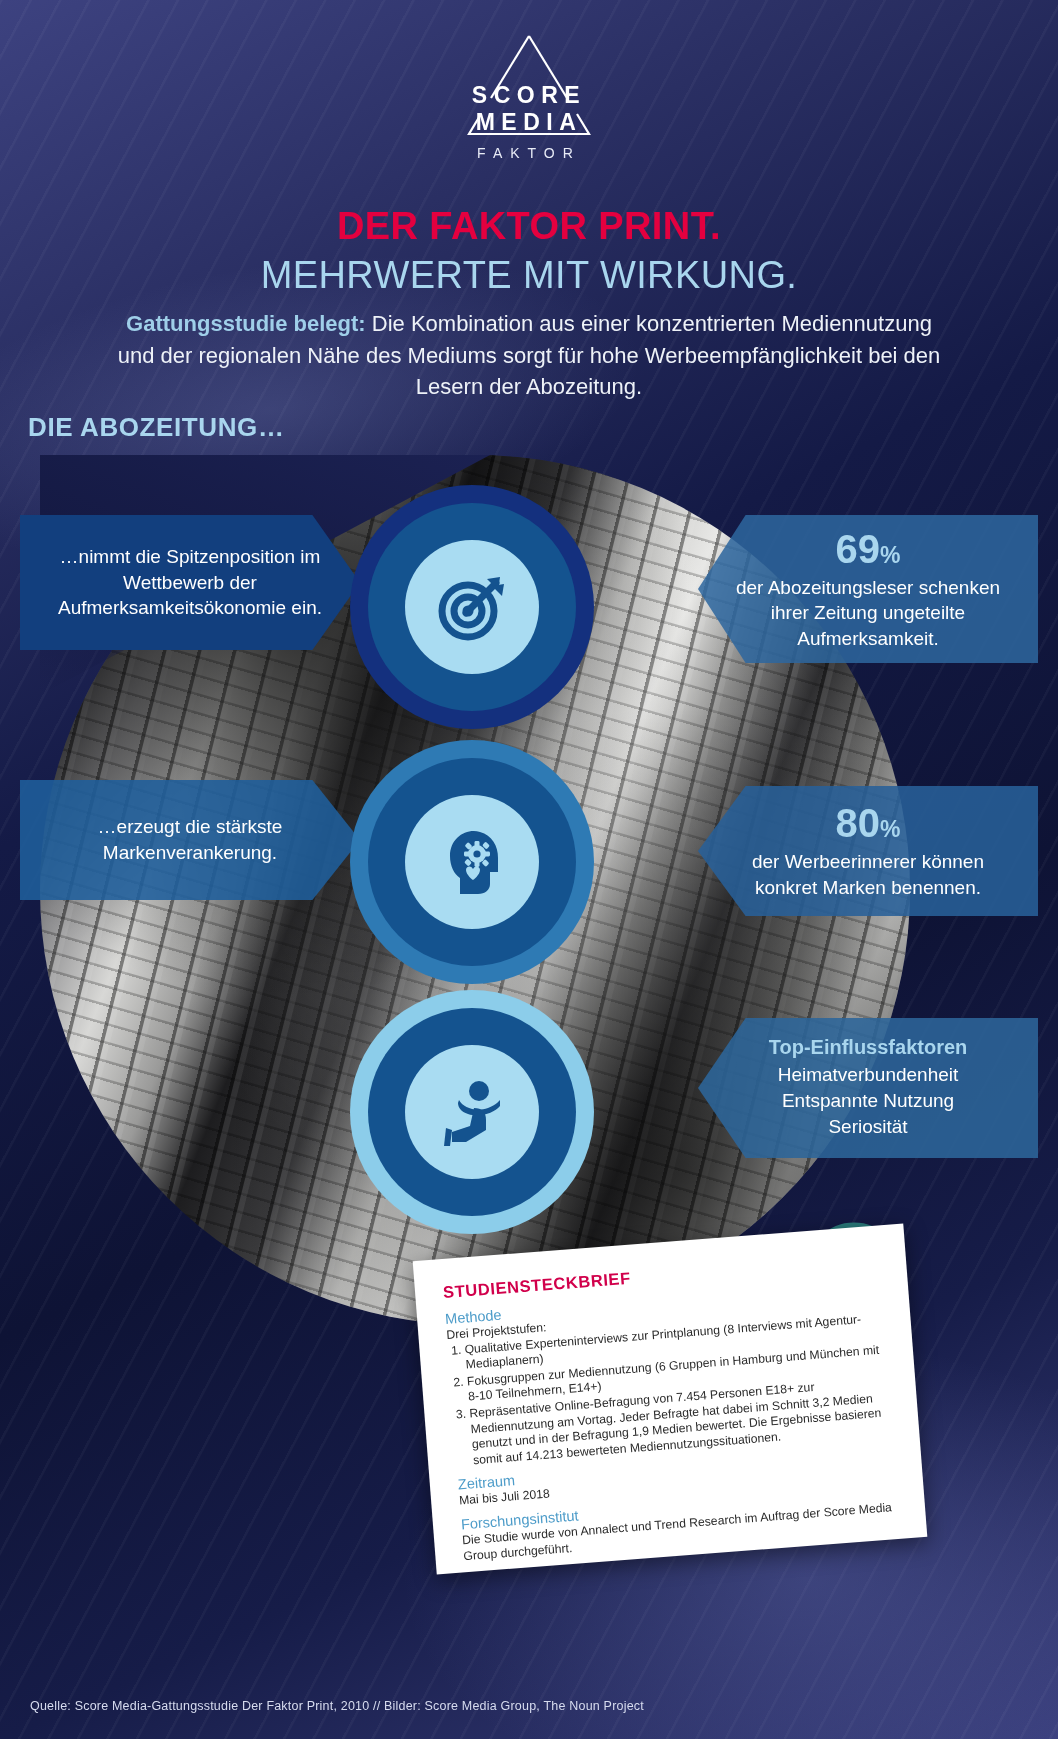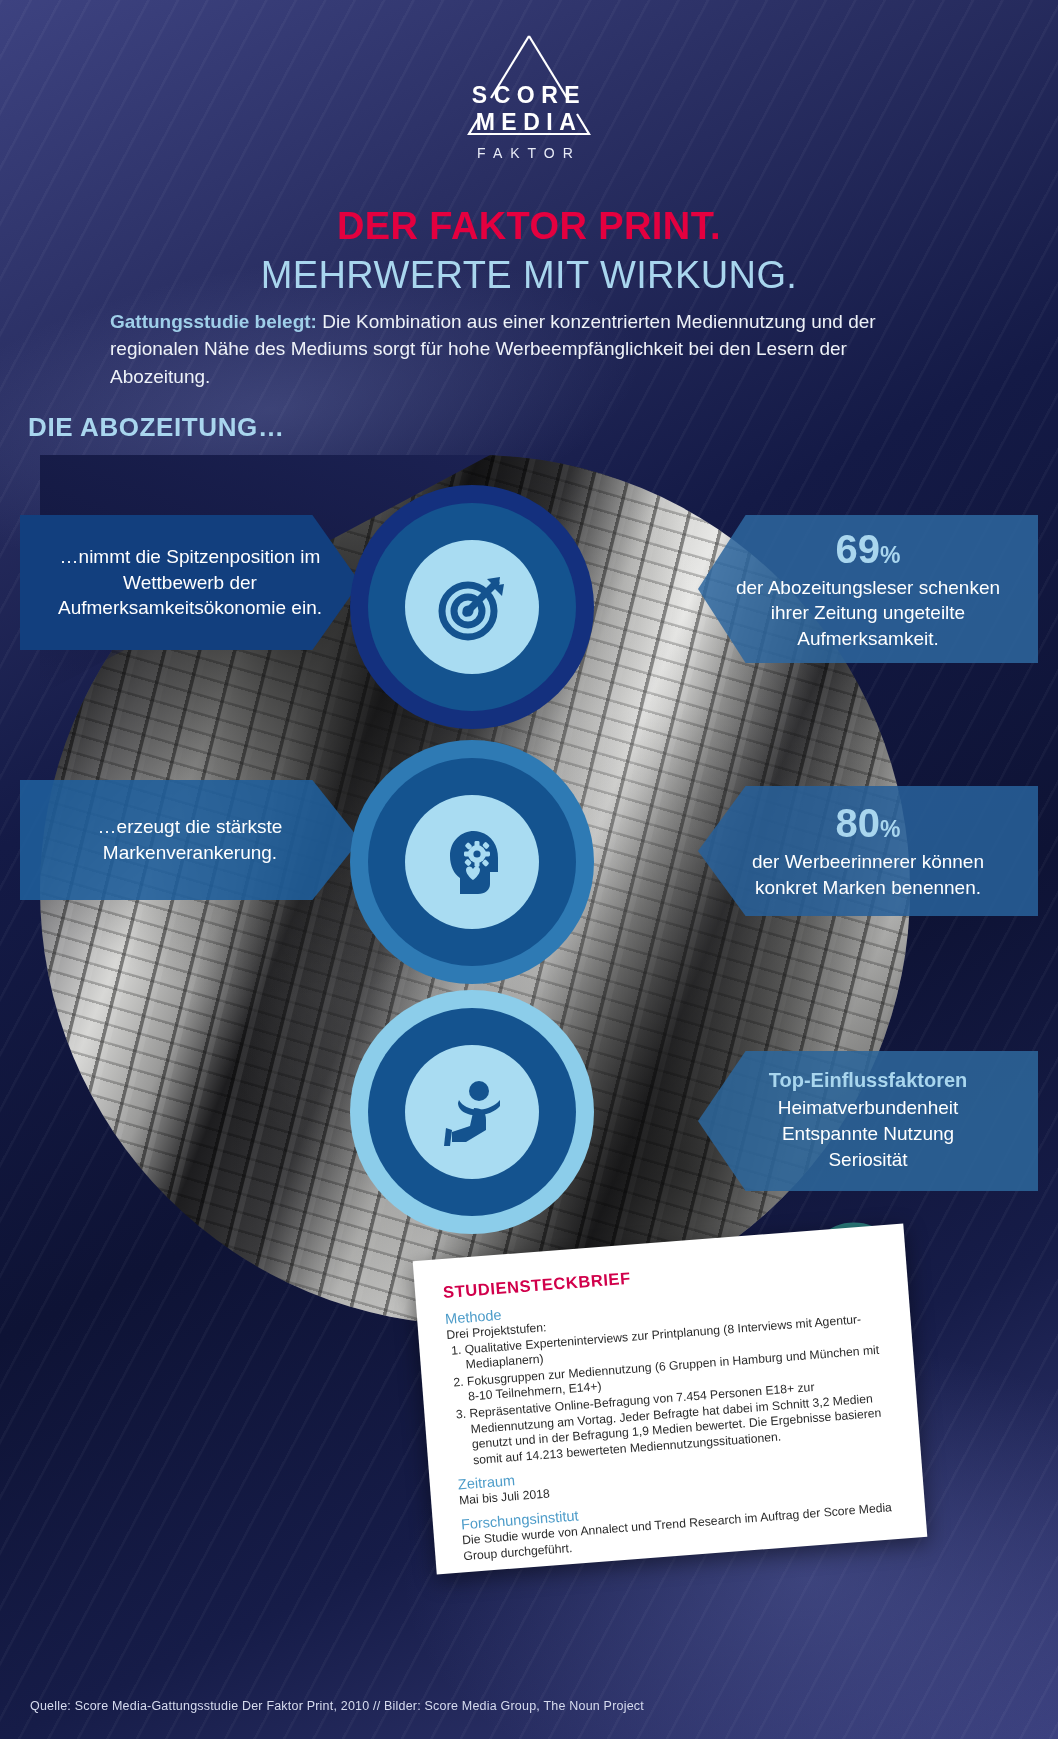--- a/index.html
+++ b/index.html
@@ -94,21 +94,21 @@
   .headline { position: absolute; left: 0; right: 0; top: 205px; text-align: center; }
   .h-red {
     color: #e4003f; font-size: 38px; font-weight: 700; letter-spacing: .4px;
   }
   .h-blue {
     color: #a9d6ee; font-size: 38px; font-weight: 400; letter-spacing: .4px; margin-top: 6px;
   }
 
   .sub {
     position: absolute; left: 110px; width: 838px; top: 308px;
-    text-align: left; color: #eef2f8; font-size: 19px; line-height: 1.44;
+    text-align: center; color: #eef2f8; font-size: 22px; line-height: 1.44;
   }
   .sub b { color: #9fcfe9; font-weight: 700; }
 
   .section-title {
     position: absolute; left: 28px; top: 412px;
     color: #a9d6ee; font-size: 26px; font-weight: 700; letter-spacing: .6px;
   }
 
   
   .row { position: absolute; left: 0; width: 1058px; }
@@ -134,21 +134,21 @@
     clip-path: polygon(14% 0, 100% 0, 100% 100%, 14% 100%, 0 50%);
     justify-content: flex-end;
   }
   .card-right .card-body { width: 290px; }
 
   .c-dark   { background: #123f7e; }
   .c-mid    { background: rgba(31,94,156,.88); }
   .c-steel  { background: rgba(45,103,158,.86); }
   .c-steel2 { background: rgba(40,96,152,.88); }
   .c-slate  { background: rgba(47,104,156,.88); }
-  .c-slate2 { background: rgba(44,101,154,.88); margin-top: 33px; }
+  .c-slate2 { background: rgba(44,101,154,.88); }
 
   .card p { font-size: 19px; line-height: 1.35; }
   .stat { font-size: 40px; font-weight: 700; color: #a9d6ee; line-height: 1.1; margin-bottom: 4px; }
   .stat .pct { font-size: 23px; font-weight: 700; }
   .kicker { font-size: 20px; font-weight: 700; color: #a9d6ee; margin-bottom: 3px; }
   .factor { font-size: 19px; line-height: 1.36; }
 
   
   .icon-node { position: absolute; width: 208px; height: 208px; }
   .n1 { left: 368px; top: 503px; }

